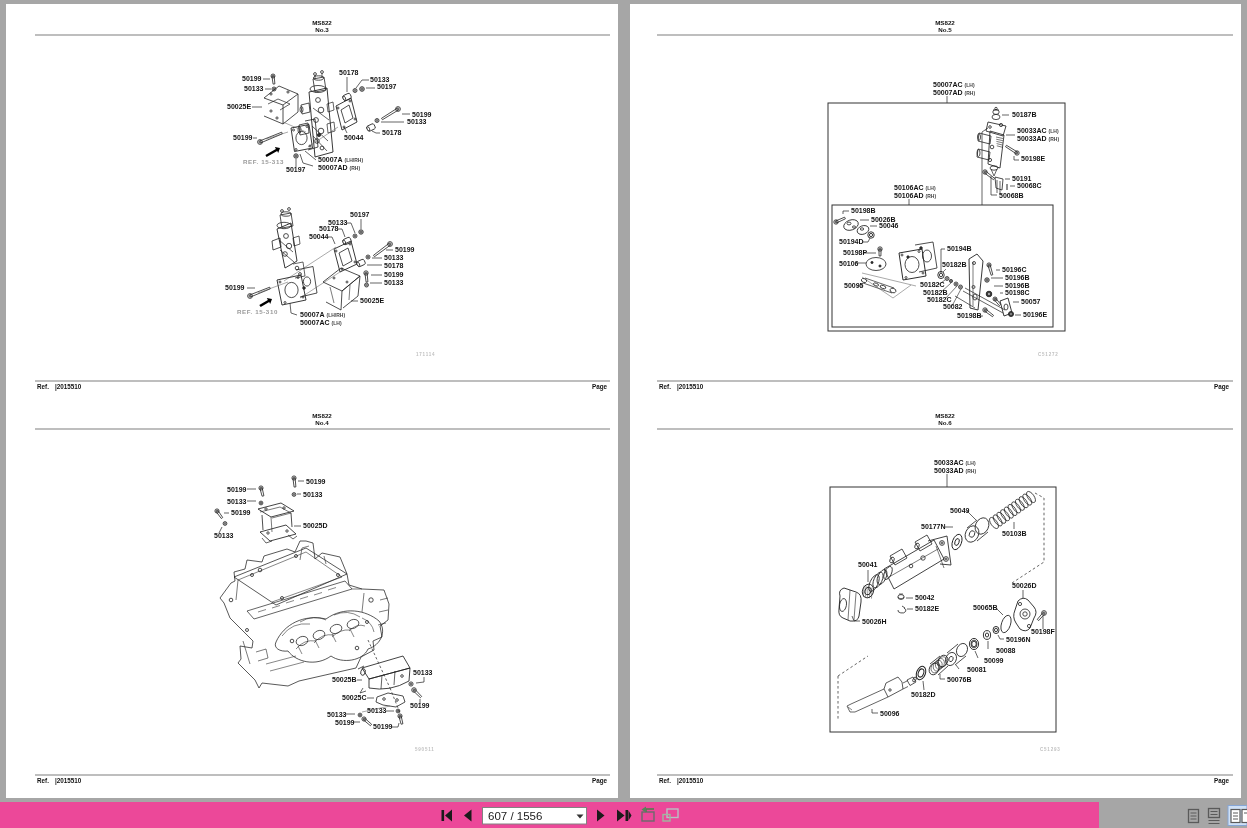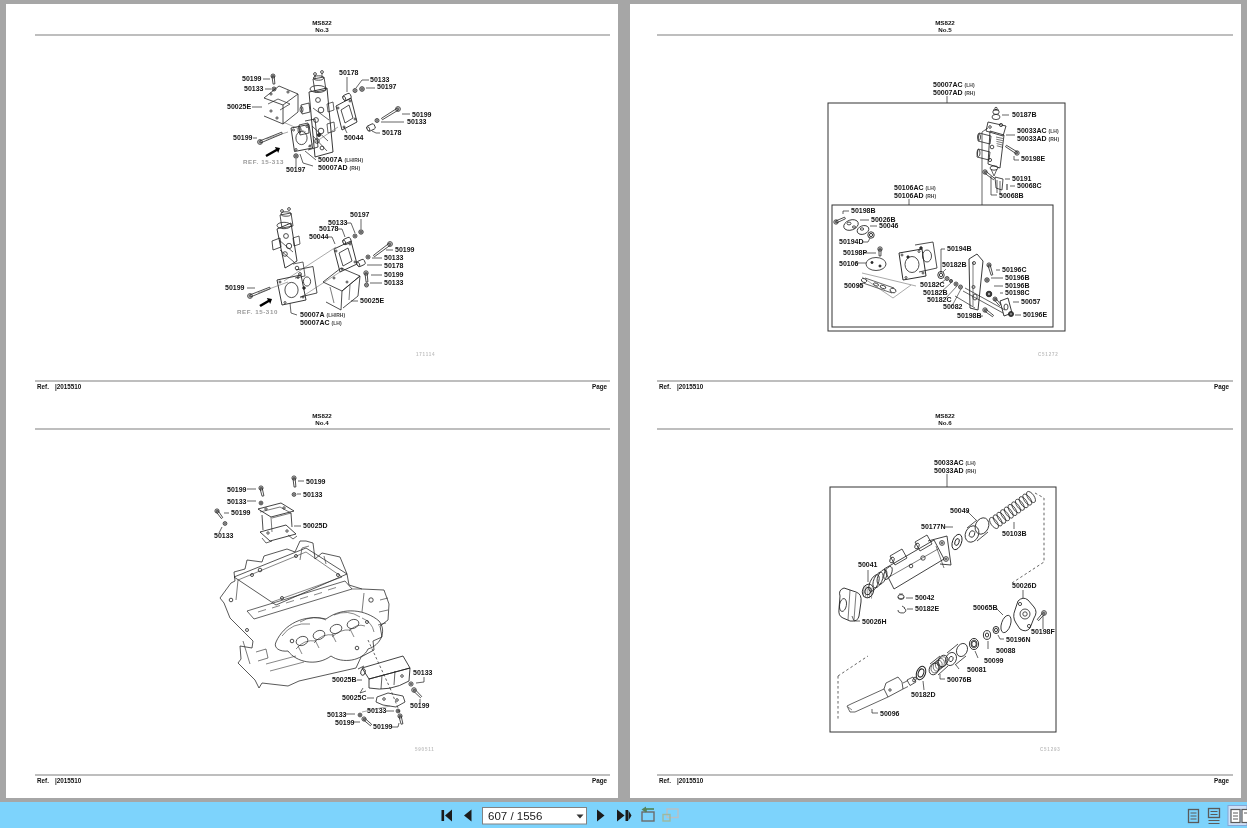--- a/index.html
+++ b/index.html
@@ -1,13 +1,13 @@
 <!DOCTYPE html>
 <html><head><meta charset="utf-8"><style>
-html,body{margin:0;padding:0;width:1247px;height:828px;background:#a6a6a6;font-family:"Liberation Sans",sans-serif;overflow:hidden}.page{position:absolute;background:#fff}#toolbar{position:absolute;left:0;top:802px;width:1247px;height:26px;background:#7dd3fc}
+html,body{margin:0;padding:0;width:1247px;height:828px;background:#a6a6a6;font-family:"Liberation Sans",sans-serif;overflow:hidden}.page{position:absolute;background:#fff}#toolbar{position:absolute;left:0;top:802px;width:1099px;height:26px;background:#ec4899}
 </style></head><body>
 
 <div class="page" style="left:6px;top:4px;width:612px;height:794px">
 <svg width="612" height="794" viewBox="6 4 612 794" font-family="Liberation Sans,sans-serif">
 <text x="322" y="25" font-size="6.2" font-weight="700" fill="#111" letter-spacing="0" text-anchor="middle">MS822</text>
 <text x="322" y="32" font-size="6.2" font-weight="700" fill="#111" letter-spacing="0" text-anchor="middle">No.3</text>
 <line x1="35" y1="35" x2="610" y2="35" stroke="#666" stroke-width="0.85" stroke-linecap="butt"></line>
 
 <g stroke="#222" fill="none" stroke-width="0.8">
         <line x1="271.9" y1="76.1" x2="273.1" y2="84.1"></line>

